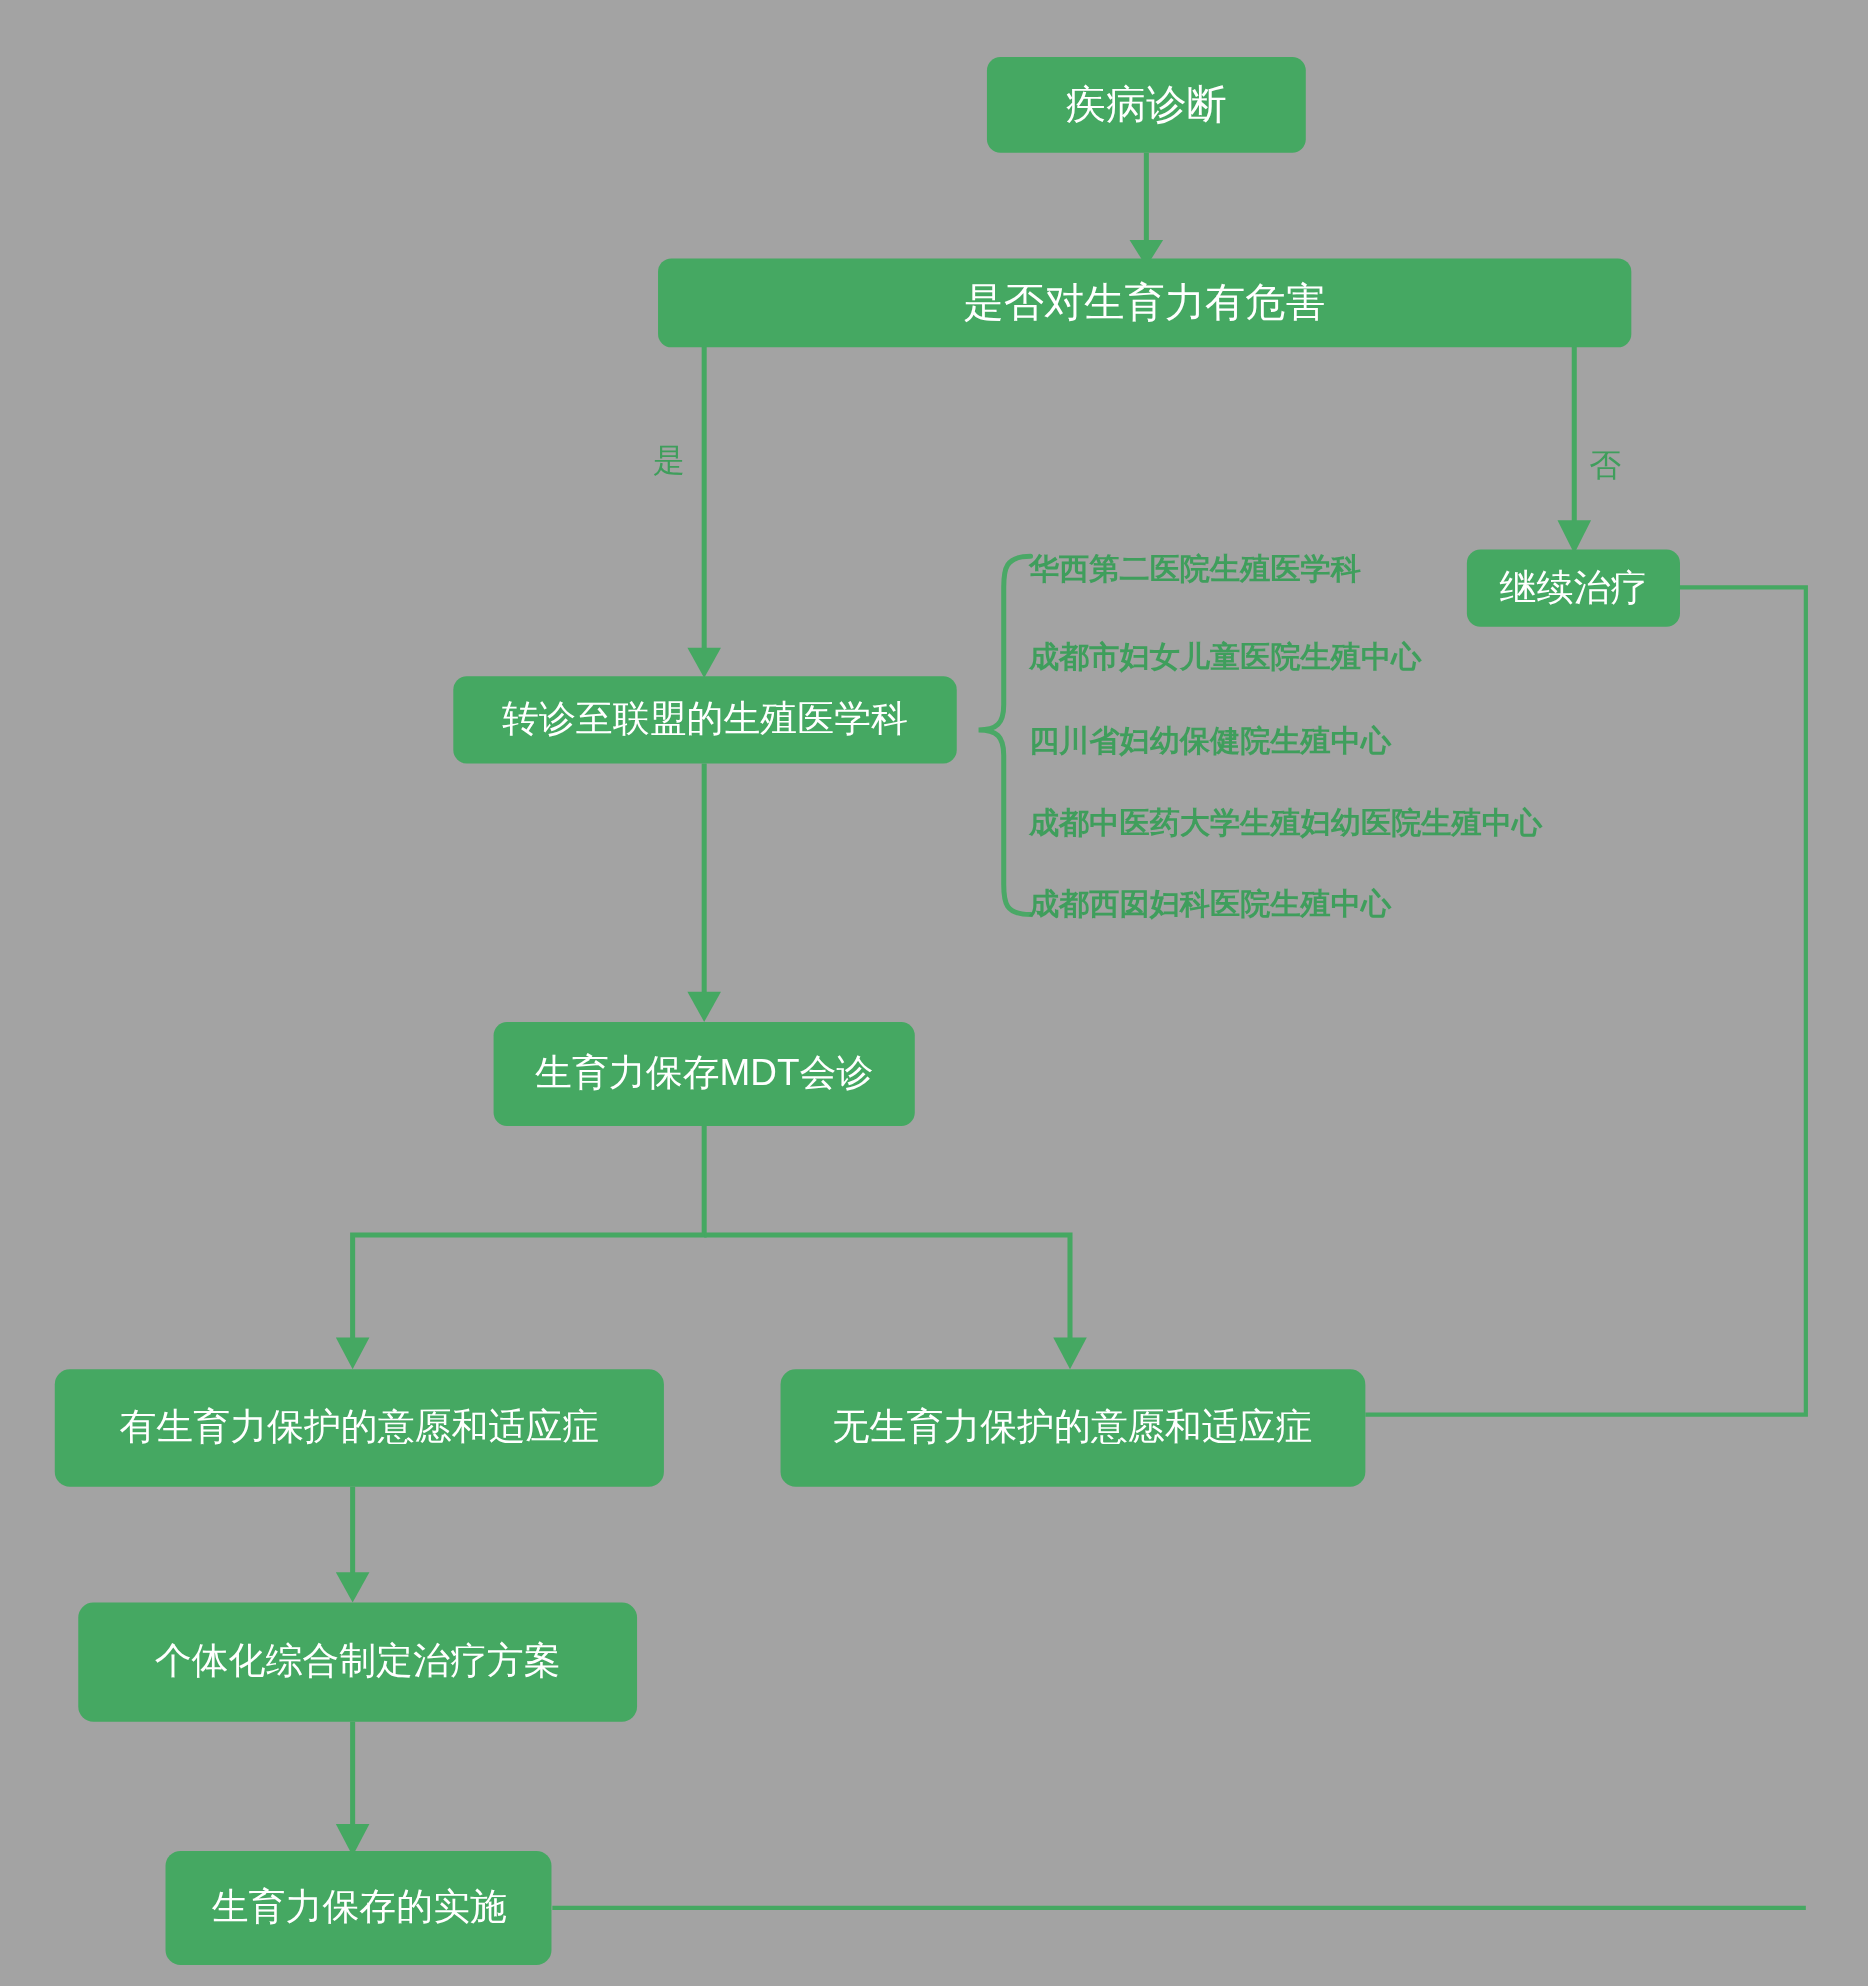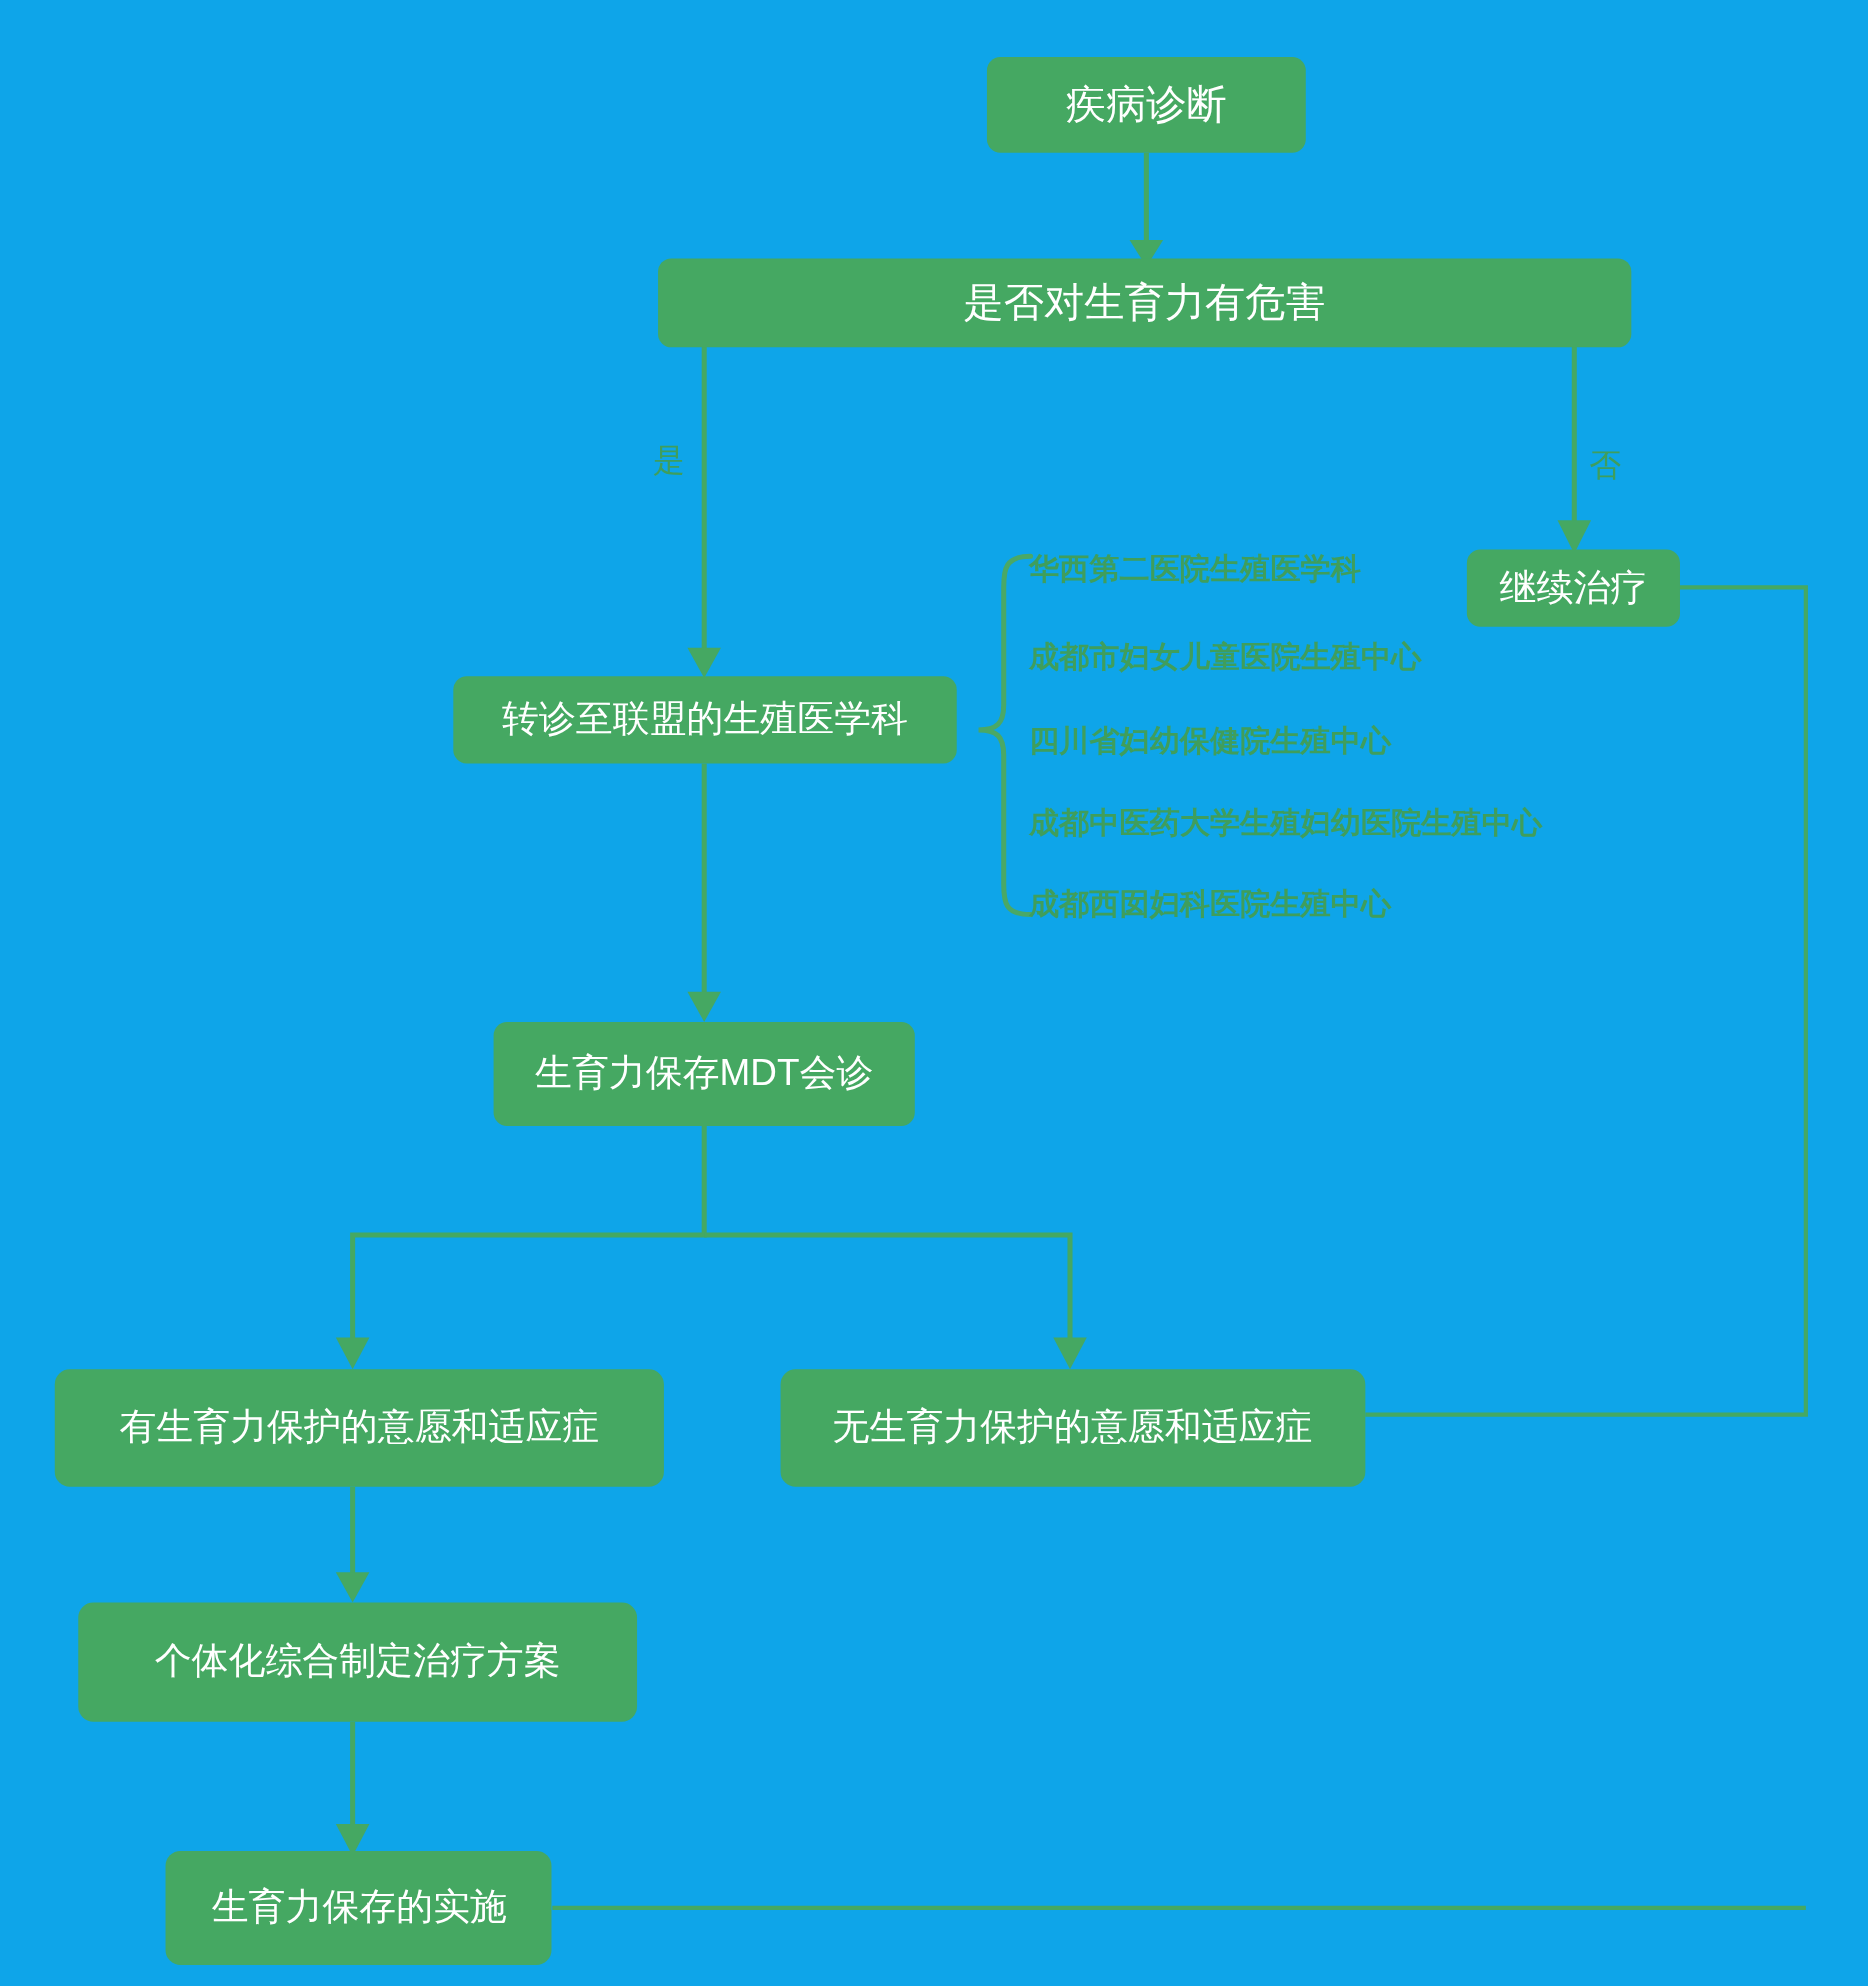--- a/index.html
+++ b/index.html
@@ -7,21 +7,21 @@
     padding: 0;
     background: #ffffff;
   }
   body {
     font-family: "Liberation Sans", "DejaVu Sans", sans-serif;
   }
   #flowchart-root {
     position: relative;
     width: 1869px;
     height: 1986px;
-    background: #0ea5e9;
+    background: #a3a3a3;
     overflow: hidden;
   }
   svg.diagram-layer {
     position: absolute;
     top: 0;
     left: 0;
     width: 1869px;
     height: 1986px;
   }
   .node-rect {

